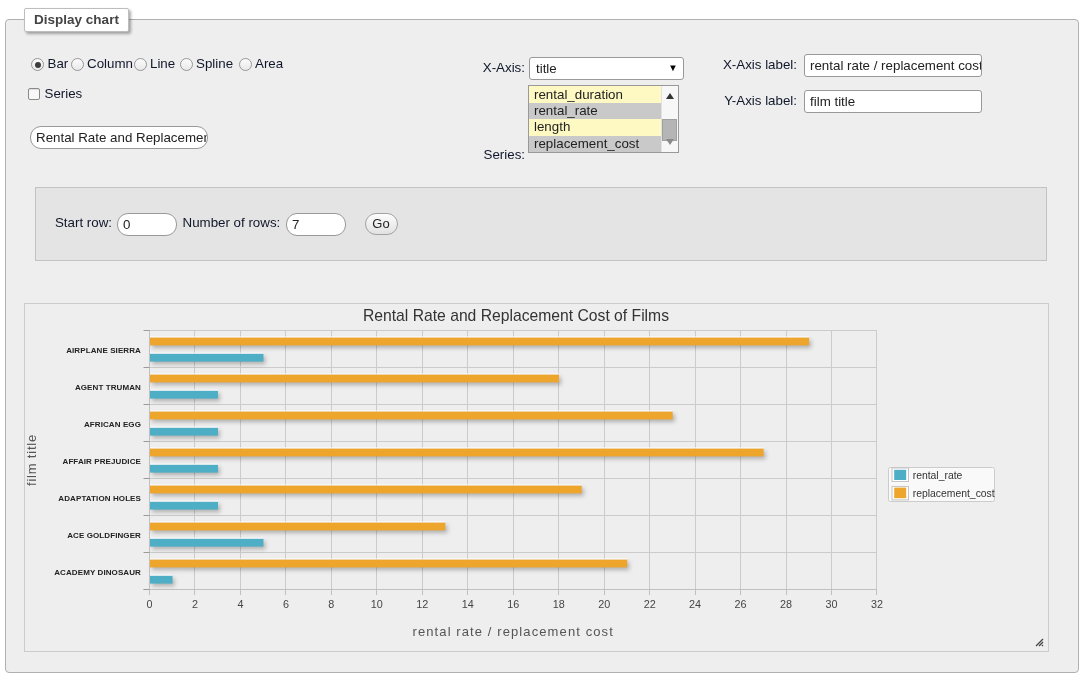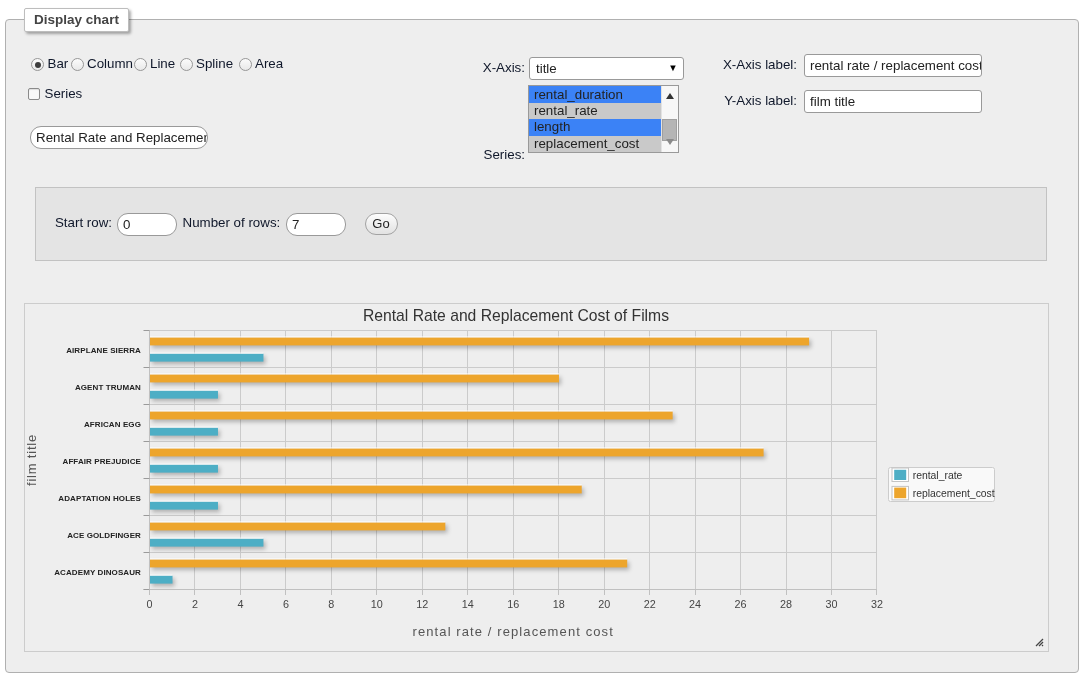--- a/index.html
+++ b/index.html
@@ -30,21 +30,21 @@
   <div class="cb" style="left:28px;top:88px;"></div>
     <span class="lbl" style="left:44.5px;top:83px;">Series</span>
 
   <div class="inp" style="left:30px;top:126px;width:171px;">Rental Rate and Replacemen</div>
 
   <span class="lbl" style="left:425px;top:57px;width:100px;text-align:right;">X-Axis:</span>
   <div class="inp" style="left:529px;top:57px;width:147px;padding-left:6px;border-radius:3px;">title</div>
   <div class="ab" style="left:666px;top:61px;width:14px;height:13px;font-size:9.5px;line-height:13px;color:#000;text-align:center;">▼</div>
 
   <span class="lbl" style="left:425px;top:148px;width:100px;text-align:right;line-height:14px;">Series:</span>
-  <div class="ab" style="left:528px;top:85px;width:149px;height:66px;background:#3b82f6;border:1px solid #999;overflow:hidden;">
+  <div class="ab" style="left:528px;top:85px;width:149px;height:66px;background:#fef9c3;border:1px solid #999;overflow:hidden;">
     <div class="li" style="top:0.75px;">rental_duration</div>
     <div class="li" style="top:17px;background:#c9c9c9;">rental_rate</div>
     <div class="li" style="top:33.25px;">length</div>
     <div class="li" style="top:49.5px;background:#c9c9c9;">replacement_cost</div>
     <div style="position:absolute;right:0;top:0;width:16px;height:66px;background:#f7f7f7;border-left:1px solid #e2e2e2;"></div>
     <div style="position:absolute;right:4px;top:7px;width:0;height:0;border-left:4.5px solid transparent;border-right:4.5px solid transparent;border-bottom:6px solid #333;"></div>
     <div style="position:absolute;right:1px;top:33px;width:13px;height:20px;background:#b5b5b5;border:1px solid #a0a0a0;"></div>
     <div style="position:absolute;right:4px;bottom:7px;width:0;height:0;border-left:4.5px solid transparent;border-right:4.5px solid transparent;border-top:6px solid #8a8a8a;"></div>
   </div>
 

